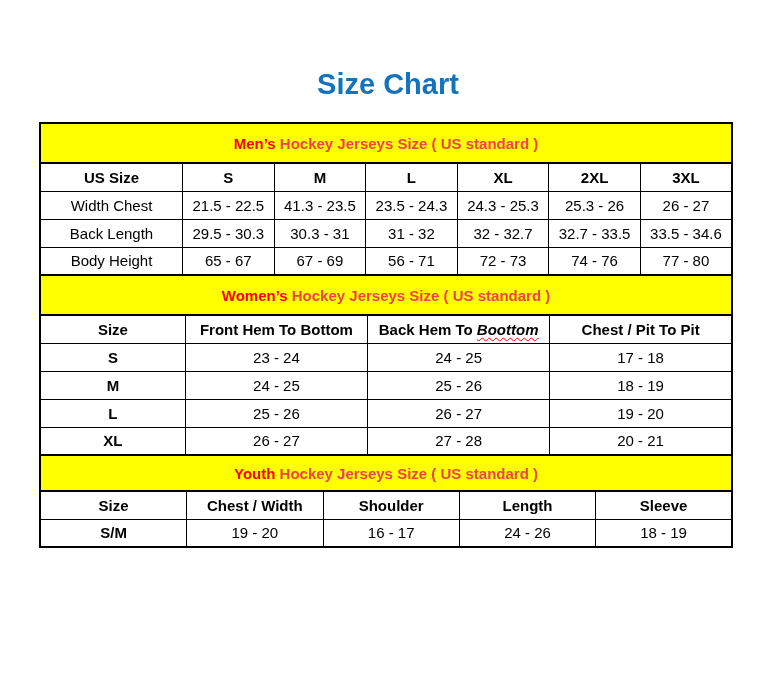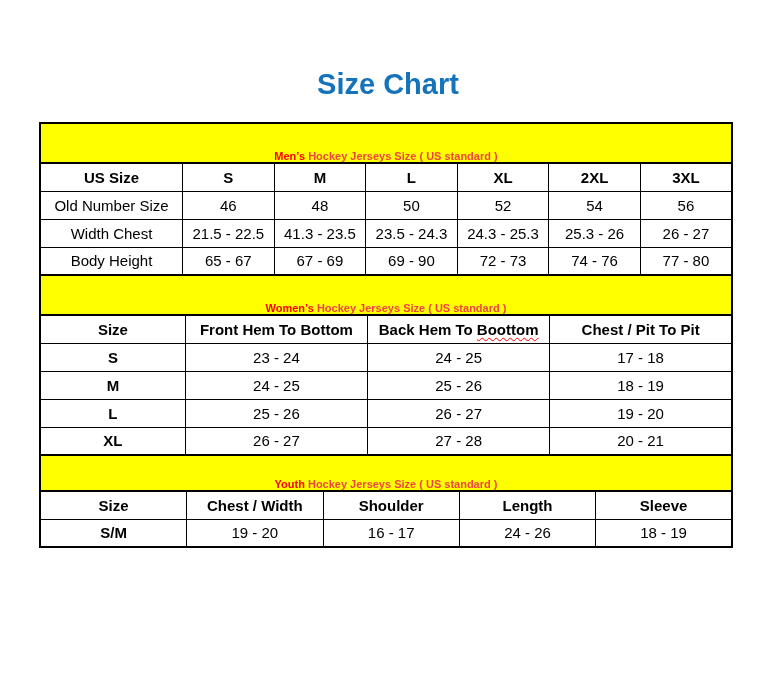--- a/index.html
+++ b/index.html
@@ -18,22 +18,22 @@
     margin:68px 0 0 0;text-align:center;
     font-size:29px;line-height:32px;font-weight:bold;color:var(--title-blue);
     letter-spacing:0px;
   }
   .tables{margin:22px 0 0 39px;width:694px;}
   .section{width:100%;}
   .section + .section{margin-top:-2px;}
   .band{
     border:2px solid var(--border-black);border-bottom:none;
     background:var(--band-yellow);height:40px;
-    display:flex;align-items:flex-end;justify-content:center;
-    font-size:11px;font-weight:bold;white-space:pre;
+    display:flex;align-items:center;justify-content:center;
+    font-size:15px;font-weight:bold;white-space:pre;
   }
   .section[data-section-id="youth"] .band{height:36px;}
   .band-highlight{color:var(--accent-red);}
   .band-rest{color:#ef4444;}
   table{
     border-collapse:collapse;width:100%;table-layout:fixed;
     border:2px solid var(--border-black);
   }
   th,td{
     border:1px solid var(--border-black);
@@ -46,20 +46,21 @@
   .section[data-section-id="mens"] tbody th{font-weight:normal;}
   .section[data-section-id="mens"] col.label-col{width:20.6%;}
   .section[data-section-id="womens"] col.label-col{width:21%;}
   .section[data-section-id="youth"] col.label-col{width:21.2%;}
   .misspelled{
     text-decoration-line:underline;
     text-decoration-style:wavy;
     text-decoration-color:var(--accent-red);
     text-decoration-thickness:1px;
     text-underline-offset:2px;
+    font-style:italic;
   }
 </style>
 </head>
 <body>
 
 <h1 class="page-title">Size Chart</h1>
 
 <div class="tables">
     <div class="section" data-section-id="mens">
       <div class="band"><span class="band-highlight">Men’s</span><span class="band-rest"> Hockey Jerseys Size ( US standard )</span></div>
@@ -79,42 +80,42 @@
             <th>S</th>
             <th>M</th>
             <th>L</th>
             <th>XL</th>
             <th>2XL</th>
             <th>3XL</th>
           </tr>
         </thead>
         <tbody>
           <tr>
-            <th>Old Number Size</th>
-            <td>46</td>
-            <td>48</td>
-            <td>50</td>
-            <td>52</td>
-            <td>54</td>
-            <td>56</td>
-          </tr>
-          <tr>
             <th>Width Chest</th>
             <td>21.5 - 22.5</td>
             <td>41.3 - 23.5</td>
             <td>23.5 - 24.3</td>
             <td>24.3 - 25.3</td>
             <td>25.3 - 26</td>
             <td>26 - 27</td>
           </tr>
           <tr>
+            <th>Back Length</th>
+            <td>29.5 - 30.3</td>
+            <td>30.3 - 31</td>
+            <td>31 - 32</td>
+            <td>32 - 32.7</td>
+            <td>32.7 - 33.5</td>
+            <td>33.5 - 34.6</td>
+          </tr>
+          <tr>
             <th>Body Height</th>
             <td>65 - 67</td>
             <td>67 - 69</td>
-            <td>69 - 90</td>
+            <td>56 - 71</td>
             <td>72 - 73</td>
             <td>74 - 76</td>
             <td>77 - 80</td>
           </tr>
         </tbody>
       </table>
     </div>
     <div class="section" data-section-id="womens">
       <div class="band"><span class="band-highlight">Women’s</span><span class="band-rest"> Hockey Jerseys Size ( US standard )</span></div>
       <table>

